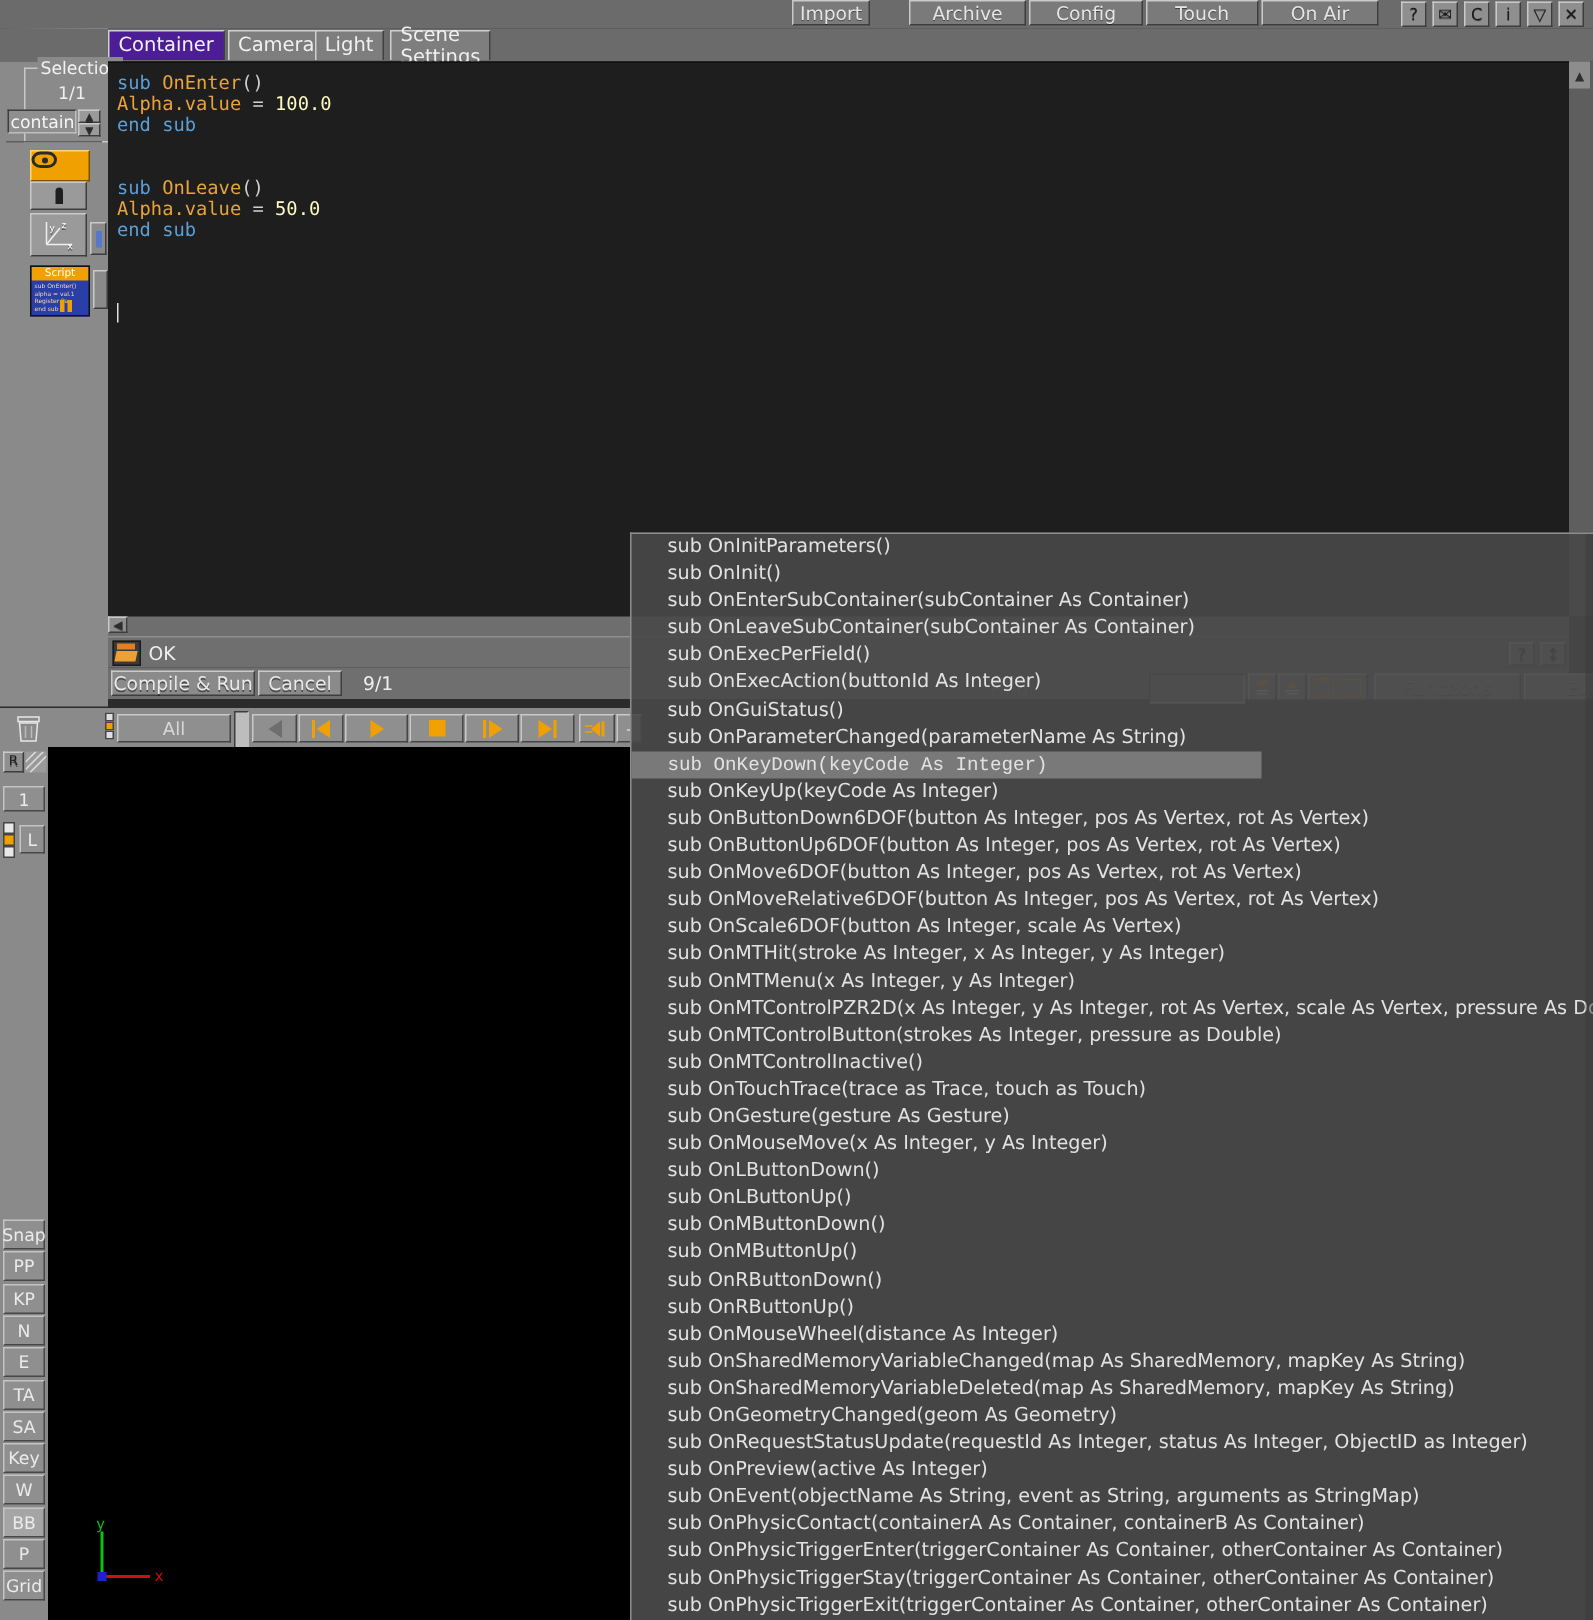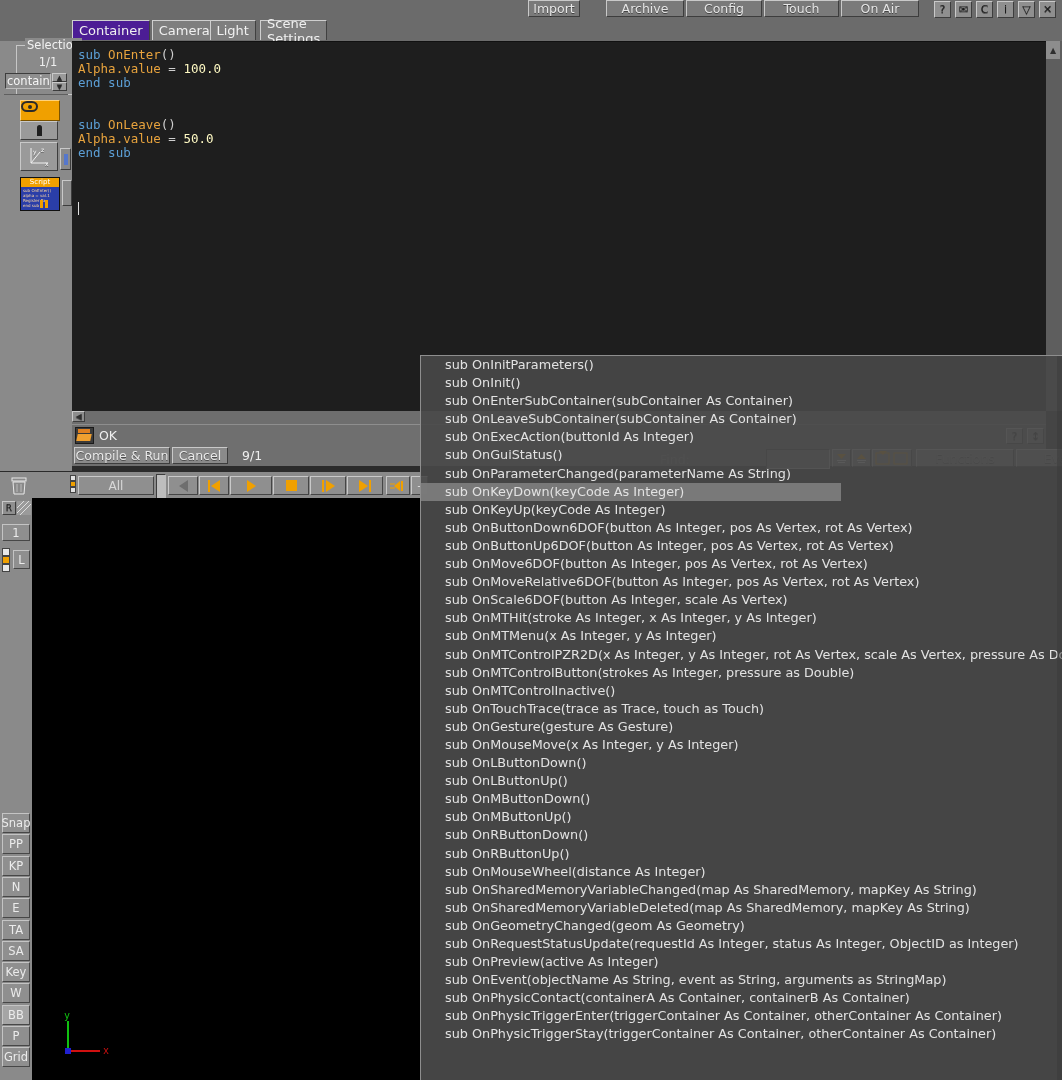--- a/index.html
+++ b/index.html
@@ -114,21 +114,21 @@
 
   
   #viewport{left:32px;top:498px;width:388px;height:582px;background:#000;}
   #gizmo{position:absolute;left:28px;top:508px;}
 
   
   #popup{left:420px;top:355px;width:642px;height:725px;background:rgba(72,72,72,.90);
       border-top:1px solid #8e8e8e;border-left:1px solid #8e8e8e;}
   #popup .row{height:18.1px;line-height:18.1px;padding-left:24px;font-size:12.8px;
       color:#e2e2e2;white-space:nowrap;overflow:hidden;box-sizing:border-box;}
-  #popup .row.hl{background:rgba(126,126,126,.92);width:420px;}
+  #popup .row.hl{background:rgba(126,126,126,.92);width:420px;font-family:Liberation Mono, monospace;}
   #popup .pscroll{position:absolute;right:0;top:0;width:6px;height:725px;
       background:rgba(58,58,58,.5);}
 </style>
 </head>
 <body>
 
 <div id="topbar" class="abs"></div>
 <div class="abs" id="top-btn-host">
     <div class="btn topbtn abs tb" style="left: 528px; width: 52px;">Import</div>
     <div class="btn topbtn abs tb" style="left: 606px; width: 78px;">Archive</div>
@@ -342,20 +342,21 @@
   </svg>
 
 </div>
 
 <div id="popup" class="abs">
   <div id="popup-list">
       <div class="row">sub OnInitParameters()</div>
       <div class="row">sub OnInit()</div>
       <div class="row">sub OnEnterSubContainer(subContainer As Container)</div>
       <div class="row">sub OnLeaveSubContainer(subContainer As Container)</div>
+      <div class="row">sub OnExecPerField()</div>
       <div class="row">sub OnExecAction(buttonId As Integer)</div>
       <div class="row">sub OnGuiStatus()</div>
       <div class="row">sub OnParameterChanged(parameterName As String)</div>
       <div class="row hl">sub OnKeyDown(keyCode As Integer)</div>
       <div class="row">sub OnKeyUp(keyCode As Integer)</div>
       <div class="row">sub OnButtonDown6DOF(button As Integer, pos As Vertex, rot As Vertex)</div>
       <div class="row">sub OnButtonUp6DOF(button As Integer, pos As Vertex, rot As Vertex)</div>
       <div class="row">sub OnMove6DOF(button As Integer, pos As Vertex, rot As Vertex)</div>
       <div class="row">sub OnMoveRelative6DOF(button As Integer, pos As Vertex, rot As Vertex)</div>
       <div class="row">sub OnScale6DOF(button As Integer, scale As Vertex)</div>
@@ -376,15 +377,16 @@
       <div class="row">sub OnMouseWheel(distance As Integer)</div>
       <div class="row">sub OnSharedMemoryVariableChanged(map As SharedMemory, mapKey As String)</div>
       <div class="row">sub OnSharedMemoryVariableDeleted(map As SharedMemory, mapKey As String)</div>
       <div class="row">sub OnGeometryChanged(geom As Geometry)</div>
       <div class="row">sub OnRequestStatusUpdate(requestId As Integer, status As Integer, ObjectID as Integer)</div>
       <div class="row">sub OnPreview(active As Integer)</div>
       <div class="row">sub OnEvent(objectName As String, event as String, arguments as StringMap)</div>
       <div class="row">sub OnPhysicContact(containerA As Container, containerB As Container)</div>
       <div class="row">sub OnPhysicTriggerEnter(triggerContainer As Container, otherContainer As Container)</div>
       <div class="row">sub OnPhysicTriggerStay(triggerContainer As Container, otherContainer As Container)</div>
+      <div class="row">sub OnPhysicTriggerExit(triggerContainer As Container, otherContainer As Container)</div>
     </div>
   <div class="pscroll"></div>
 </div>
 
 </body></html>

